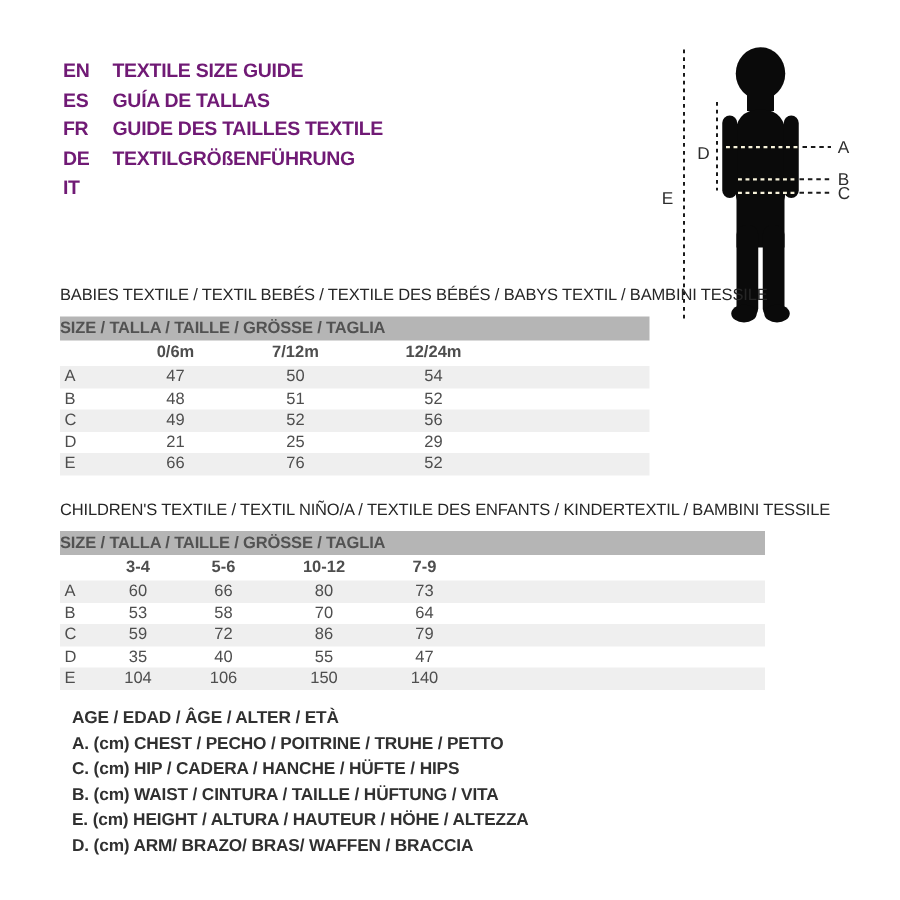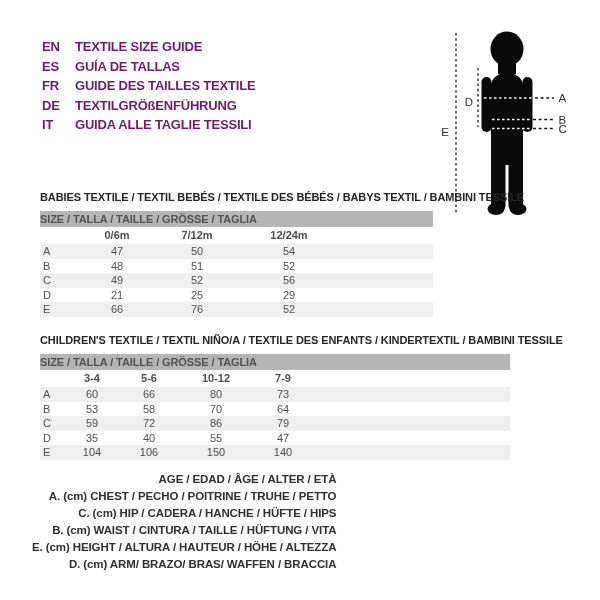--- a/index.html
+++ b/index.html
@@ -9,40 +9,40 @@
   }
   
   .lang-list{position:absolute;left:42px;top:37px;}
   .lang-row{display:flex;height:19.5px;line-height:19.5px;
     font-size:13px;font-weight:700;color:#701a75;letter-spacing:-0.2px;}
   .lang-code{width:33px;}
   
   .figure{position:absolute;left:435px;top:20px;width:160px;height:200px;}
   .figure text{font-family:"Liberation Sans", sans-serif;font-size:11.5px;fill:#2d2d2d;}
   
-  .section-title{position:absolute;left:40px;font-size:11px;font-weight:700;
+  .section-title{position:absolute;left:40px;font-size:11px;font-weight:400;
     color:#262626;letter-spacing:-0.1px;white-space:nowrap;}
   .babies-title{top:191px;}
   .children-title{top:334px;}
   
   .table{position:absolute;left:40px;font-size:11px;color:#4e4e4e;}
   .babies{top:211px;width:393px;}
   .children{top:354px;width:470px;}
   .size-bar{height:16px;line-height:16px;background:#b5b5b5;color:#525252;
     font-weight:700;padding-left:0;letter-spacing:-0.1px;box-sizing:border-box;}
   .thead,.trow{display:grid;}
   .babies .thead,.babies .trow{grid-template-columns:26px 52px 58px 76px 1fr;gap:25px;}
   .children .thead,.children .trow{grid-template-columns:26px 52px 62px 72px 62px 1fr;}
   .thead{height:17px;line-height:17px;font-weight:700;color:#4e4e4e;}
   .trow{height:14.5px;line-height:14.5px;}
   .trow.stripe{background:#efefef;}
   .c{text-align:center;}
   .lab{text-align:left;padding-left:3px;}
   
-  .legend{position:absolute;left:32px;top:471px;text-align:right;}
+  .legend{position:absolute;left:48px;top:471px;}
   .legend-line{height:17px;line-height:17px;font-size:11.5px;font-weight:700;
     color:#303030;letter-spacing:-0.1px;white-space:nowrap;}
 </style>
 </head>
 <body>
 
 <div class="canvas">
 
   <div class="lang-list">
     <div class="lang-row">
@@ -56,21 +56,20 @@
     <div class="lang-row">
       <span class="lang-code">FR</span>
       <span class="lang-label">GUIDE DES TAILLES TEXTILE</span>
     </div>
     <div class="lang-row">
       <span class="lang-code">DE</span>
       <span class="lang-label">TEXTILGRÖßENFÜHRUNG</span>
     </div>
     <div class="lang-row">
       <span class="lang-code">IT</span>
-      <span class="lang-label">GUIDA ALLE TAGLIE TESSILI</span>
     </div>
   </div>
 
   <svg class="figure" viewBox="0 0 160 200">
     <g fill="#0a0a0a">
       <ellipse cx="72" cy="29" rx="16.5" ry="17.5"></ellipse>
       <rect x="63" y="40" width="18" height="14"></rect>
       <path d="M55,72 Q55,53 72,53 Q89,53 89,72 L88.5,108 Q88.5,122 72,122 Q55.5,122 55.5,108 Z"></path>
       <rect x="46.5" y="57" width="10" height="55" rx="5"></rect>
       <rect x="87.5" y="57" width="10" height="55" rx="5"></rect>

